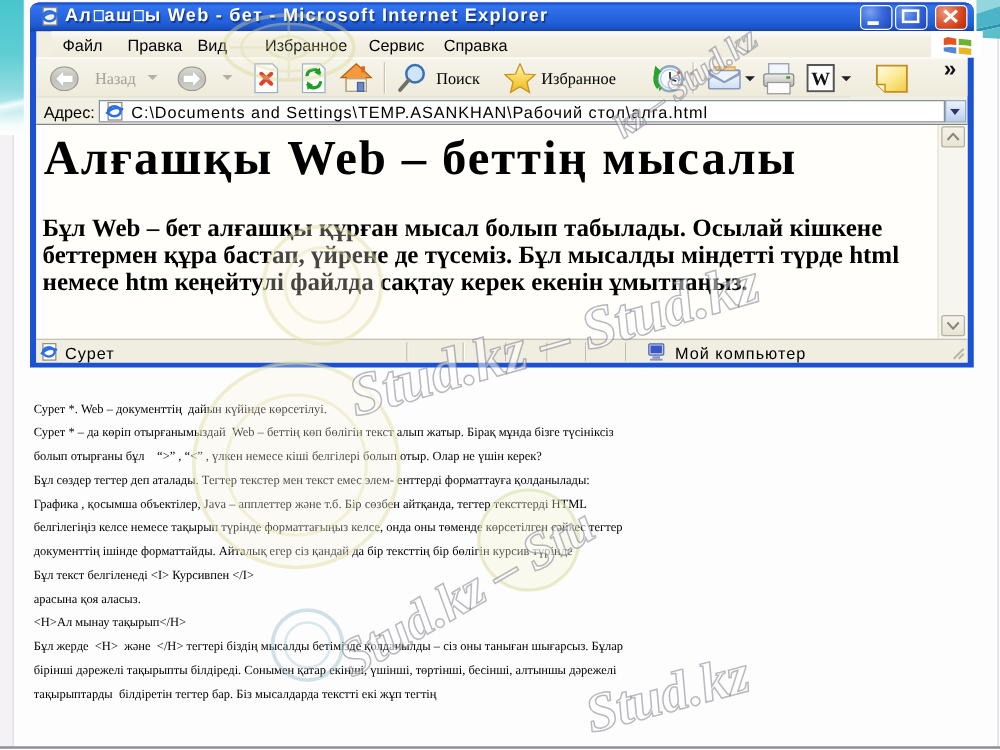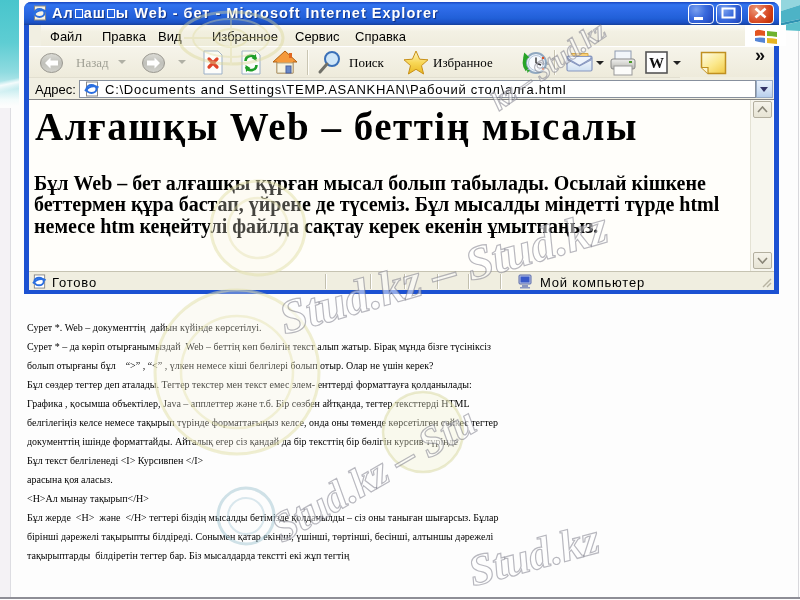--- a/index.html
+++ b/index.html
@@ -251,21 +251,21 @@
             <polyline points="1,1 5.5,6 10,1" fill="none" stroke="#8a8678" stroke-width="1.6"></polyline>
           </svg>
         </div>
     </div>
     <div class="abs" id="statusbar">
       <svg class="abs" style="left:3px;top:2px" width="15" height="15" viewBox="0 0 16 16">
         <rect x="2.5" y="1" width="11" height="14" fill="#fff" stroke="#888" stroke-width="1"></rect>
         <ellipse cx="7.5" cy="8" rx="5" ry="4" fill="none" stroke="#2a6ee0" stroke-width="2"></ellipse>
         <path d="M1 10 Q7 3 14.5 6.5" fill="none" stroke="#2a6ee0" stroke-width="2"></path>
       </svg>
-      <div class="abs stext" style="left:23px">Готово</div>
+      <div class="abs stext" style="left:23px">Сурет</div>
       <div class="abs sdiv" style="left:296px"></div>
       <div class="abs sdiv" style="left:341px"></div>
       <div class="abs sdiv" style="left:375px"></div>
       <div class="abs sdiv" style="left:408px"></div>
       <div class="abs sdiv" style="left:439px"></div>
       <div class="abs sdiv" style="left:471px"></div>
       <svg class="abs" style="left:489px;top:2px" width="16" height="15" viewBox="0 0 16 15">
         <rect x="1" y="1" width="12" height="9" rx="1" fill="#b8c4e8" stroke="#5868a8" stroke-width="1"></rect>
         <rect x="2.5" y="2.5" width="9" height="6" fill="#3858c8"></rect>
         <rect x="4" y="11" width="6" height="2" fill="#8a96c0"></rect>

